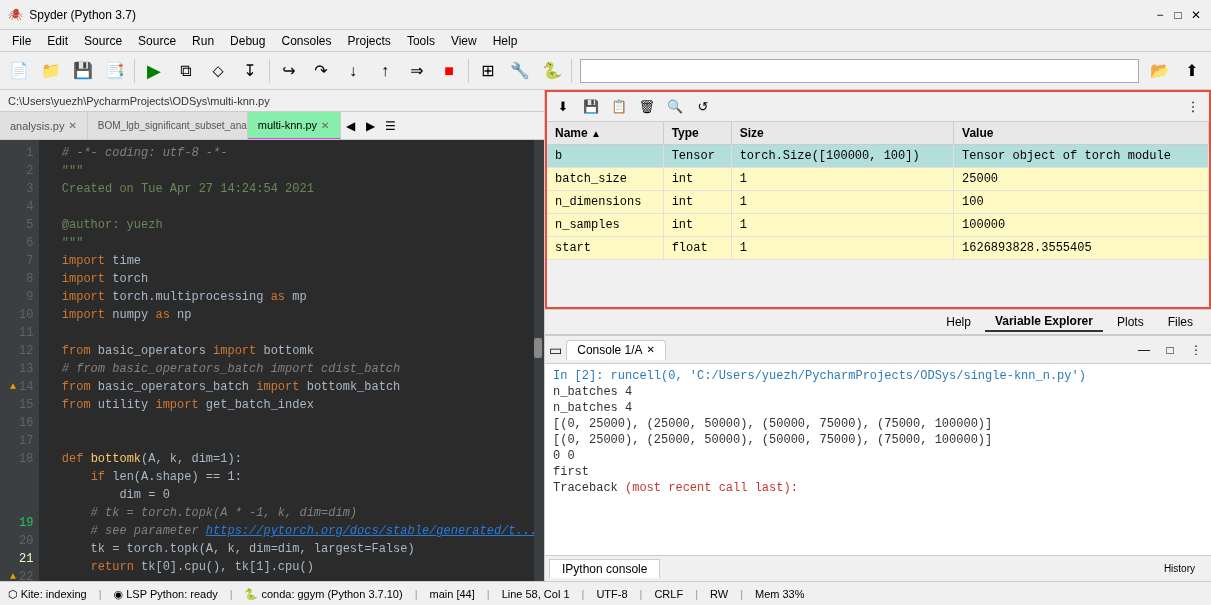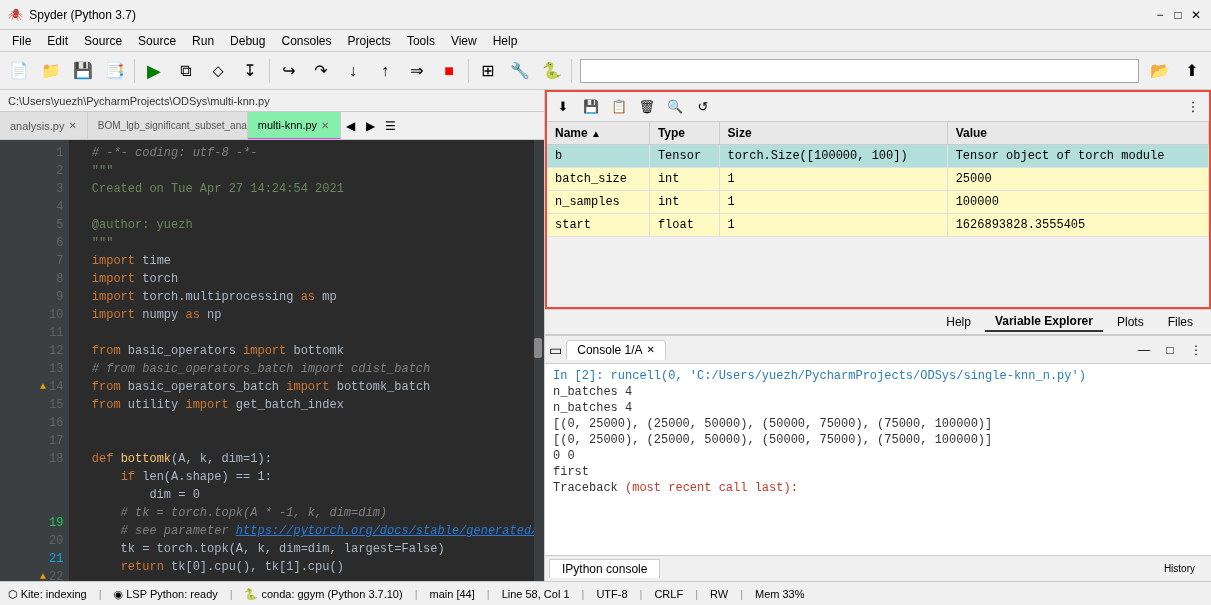--- a/index.html
+++ b/index.html
@@ -246,21 +246,21 @@
           <div style="position:relative;display:flex;align-items:center;justify-content:flex-end;gap:3px;">
             <span style="display:inline-block;width:10px;"></span>
             <span style="color:#22c55e;margin-top:46px;">19</span>
           </div>
           <div style="position:relative;display:flex;align-items:center;justify-content:flex-end;gap:3px;">
             <span style="display:inline-block;width:10px;"></span>
             <span style="color:#606366;">20</span>
           </div>
           <div style="position:relative;display:flex;align-items:center;justify-content:flex-end;gap:3px;">
             <span style="display:inline-block;width:10px;"></span>
-            <span style="color:#0ea5e9;margin-left:30px;">21</span>
+            <span style="color:#fef9c3;">21</span>
           </div>
           <div style="position:relative;display:flex;align-items:center;justify-content:flex-end;gap:3px;">
             <span style="color:#e5a000;font-size:10px;">▲</span>
             <span style="color:#606366;">22</span>
           </div>
           <div style="position:relative;display:flex;align-items:flex-end;justify-content:flex-end;gap:3px;">
             <span style="display:inline-block;width:10px;"></span>
             <span style="color:#606366;">23</span>
           </div>
           <div style="position:relative;display:flex;align-items:center;justify-content:flex-end;gap:3px;">
@@ -308,20 +308,26 @@
     <td>torch.Size([100000, 100])</td>
     <td>Tensor object of torch module</td>
   </tr>
               <tr class="row-yellow">
     <td>batch_size</td>
     <td>int</td>
     <td>1</td>
     <td>25000</td>
   </tr>
               <tr class="row-yellow">
+    <td>n_dimensions</td>
+    <td>int</td>
+    <td>1</td>
+    <td>100</td>
+  </tr>
+              <tr class="row-yellow">
     <td>n_samples</td>
     <td>int</td>
     <td>1</td>
     <td>100000</td>
   </tr>
               <tr class="row-yellow">
     <td>start</td>
     <td>float</td>
     <td>1</td>
     <td>1626893828.3555405</td>

